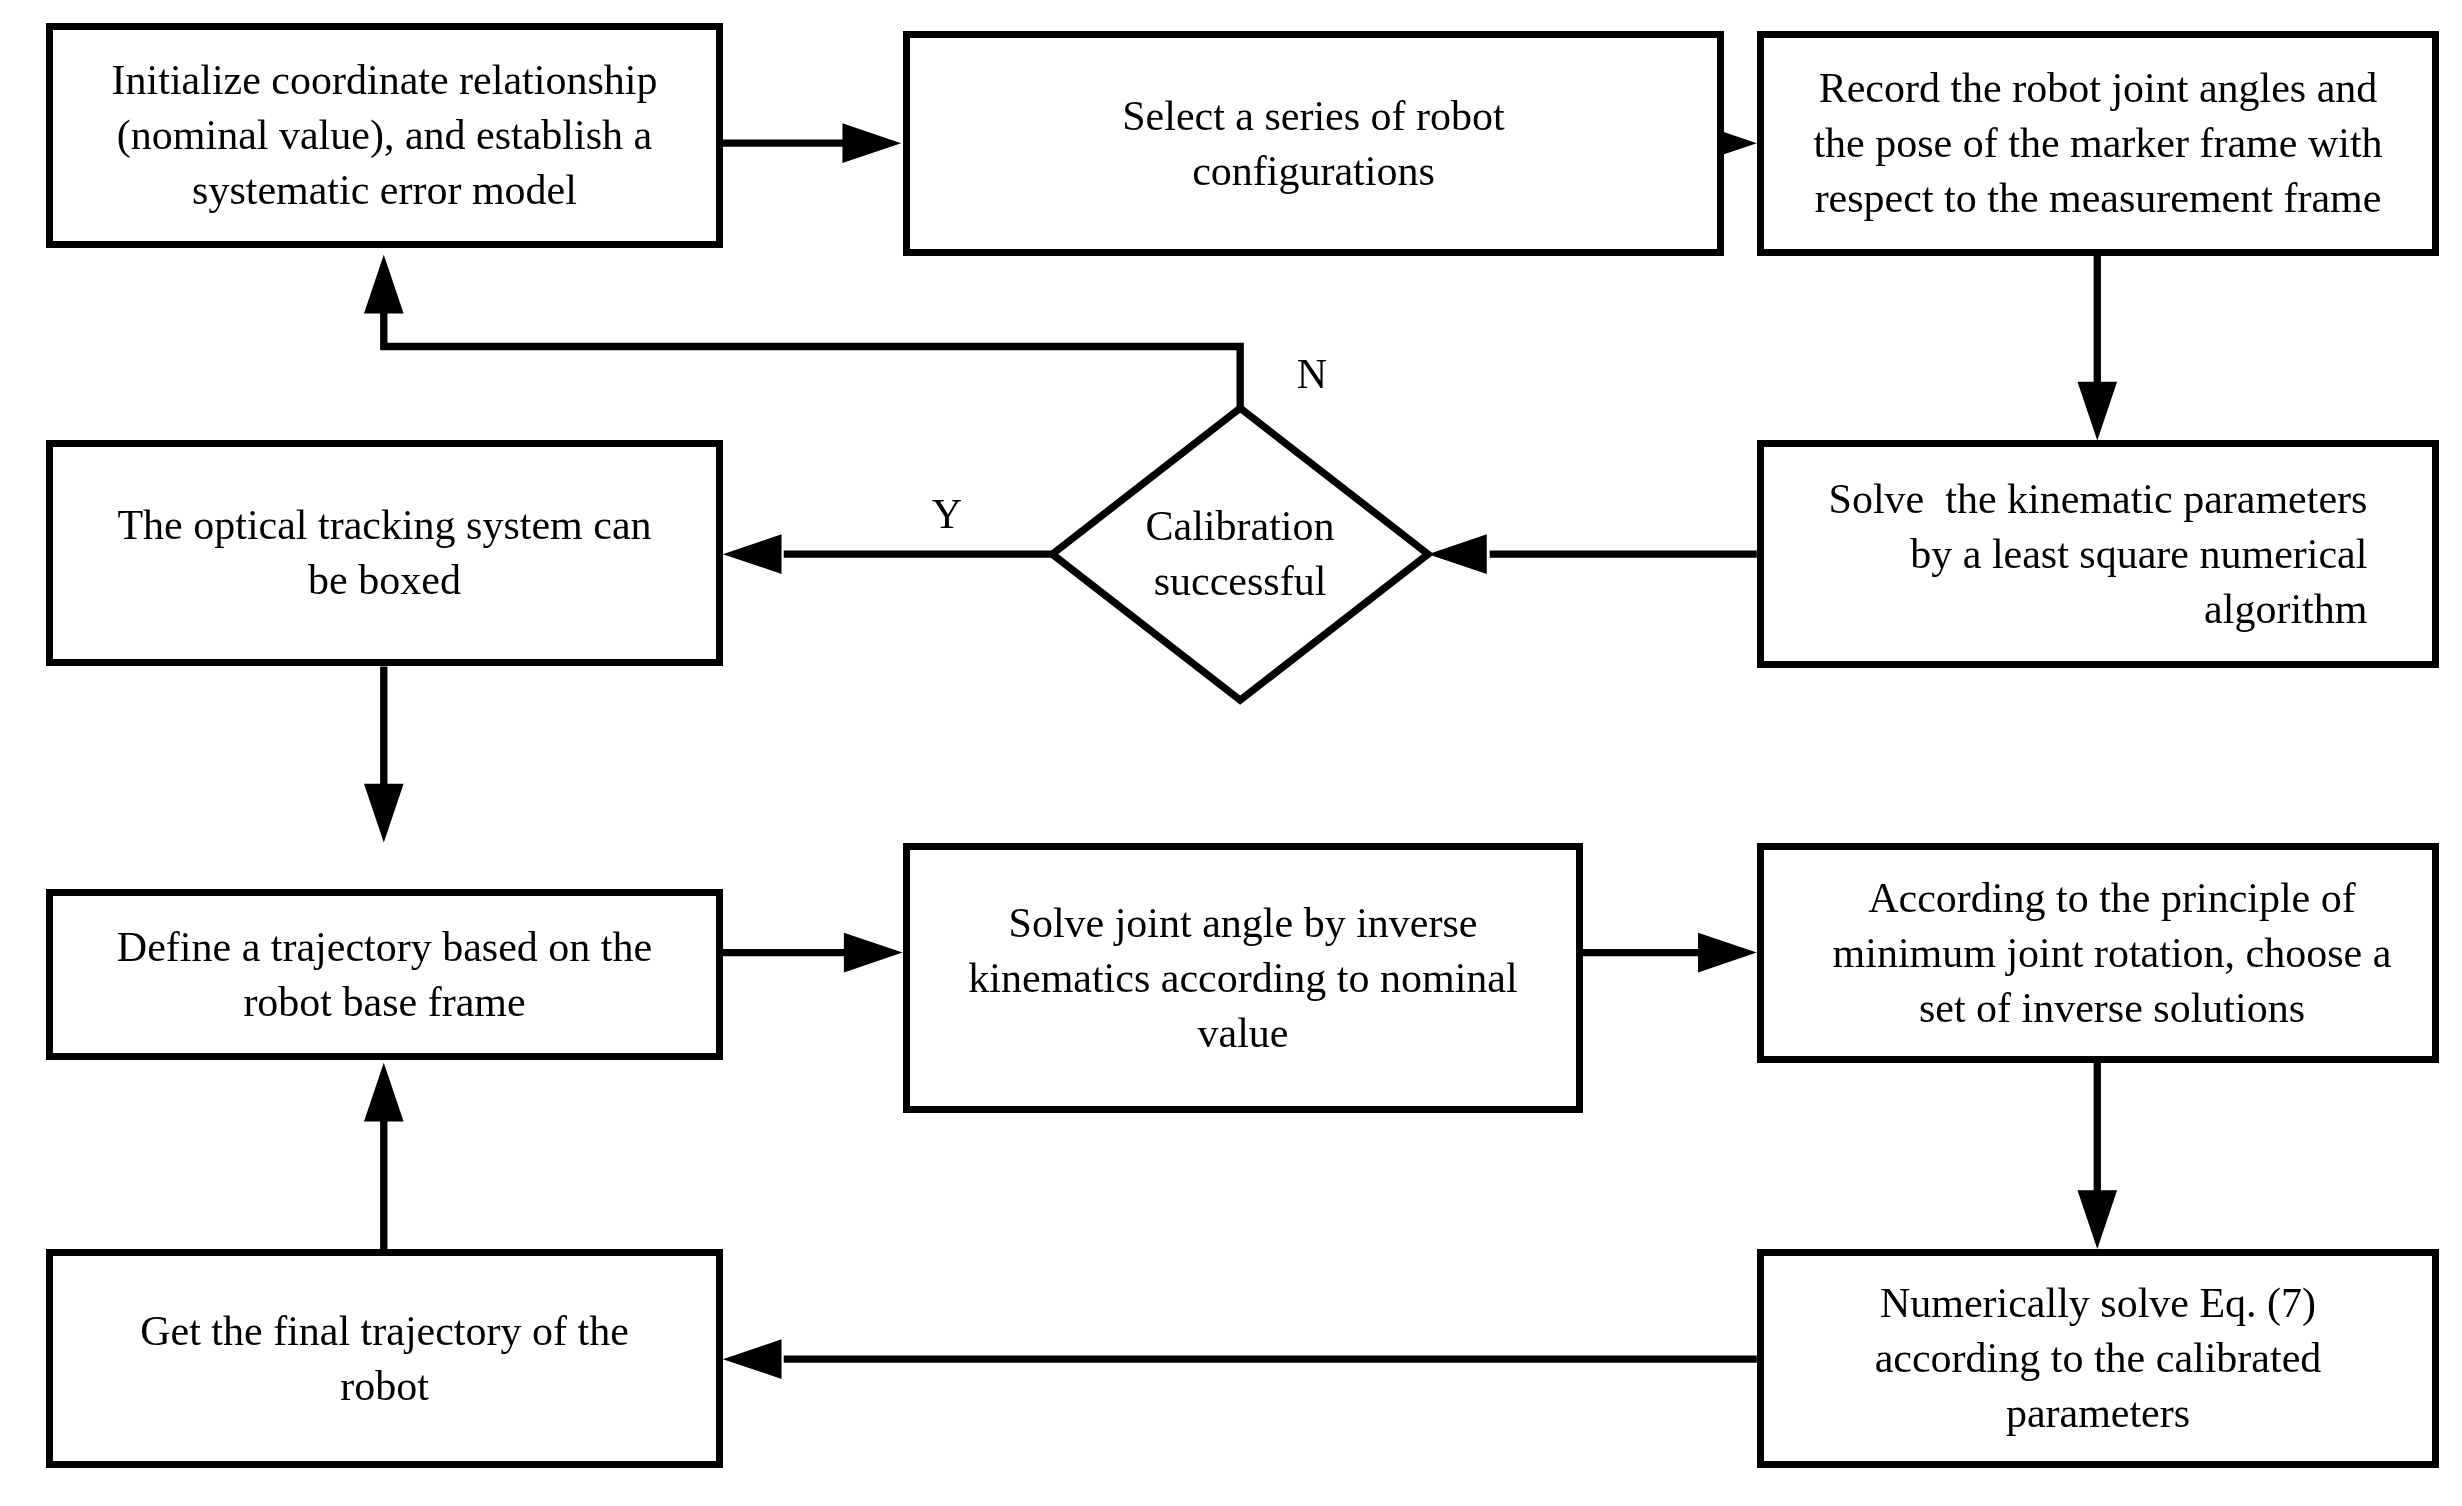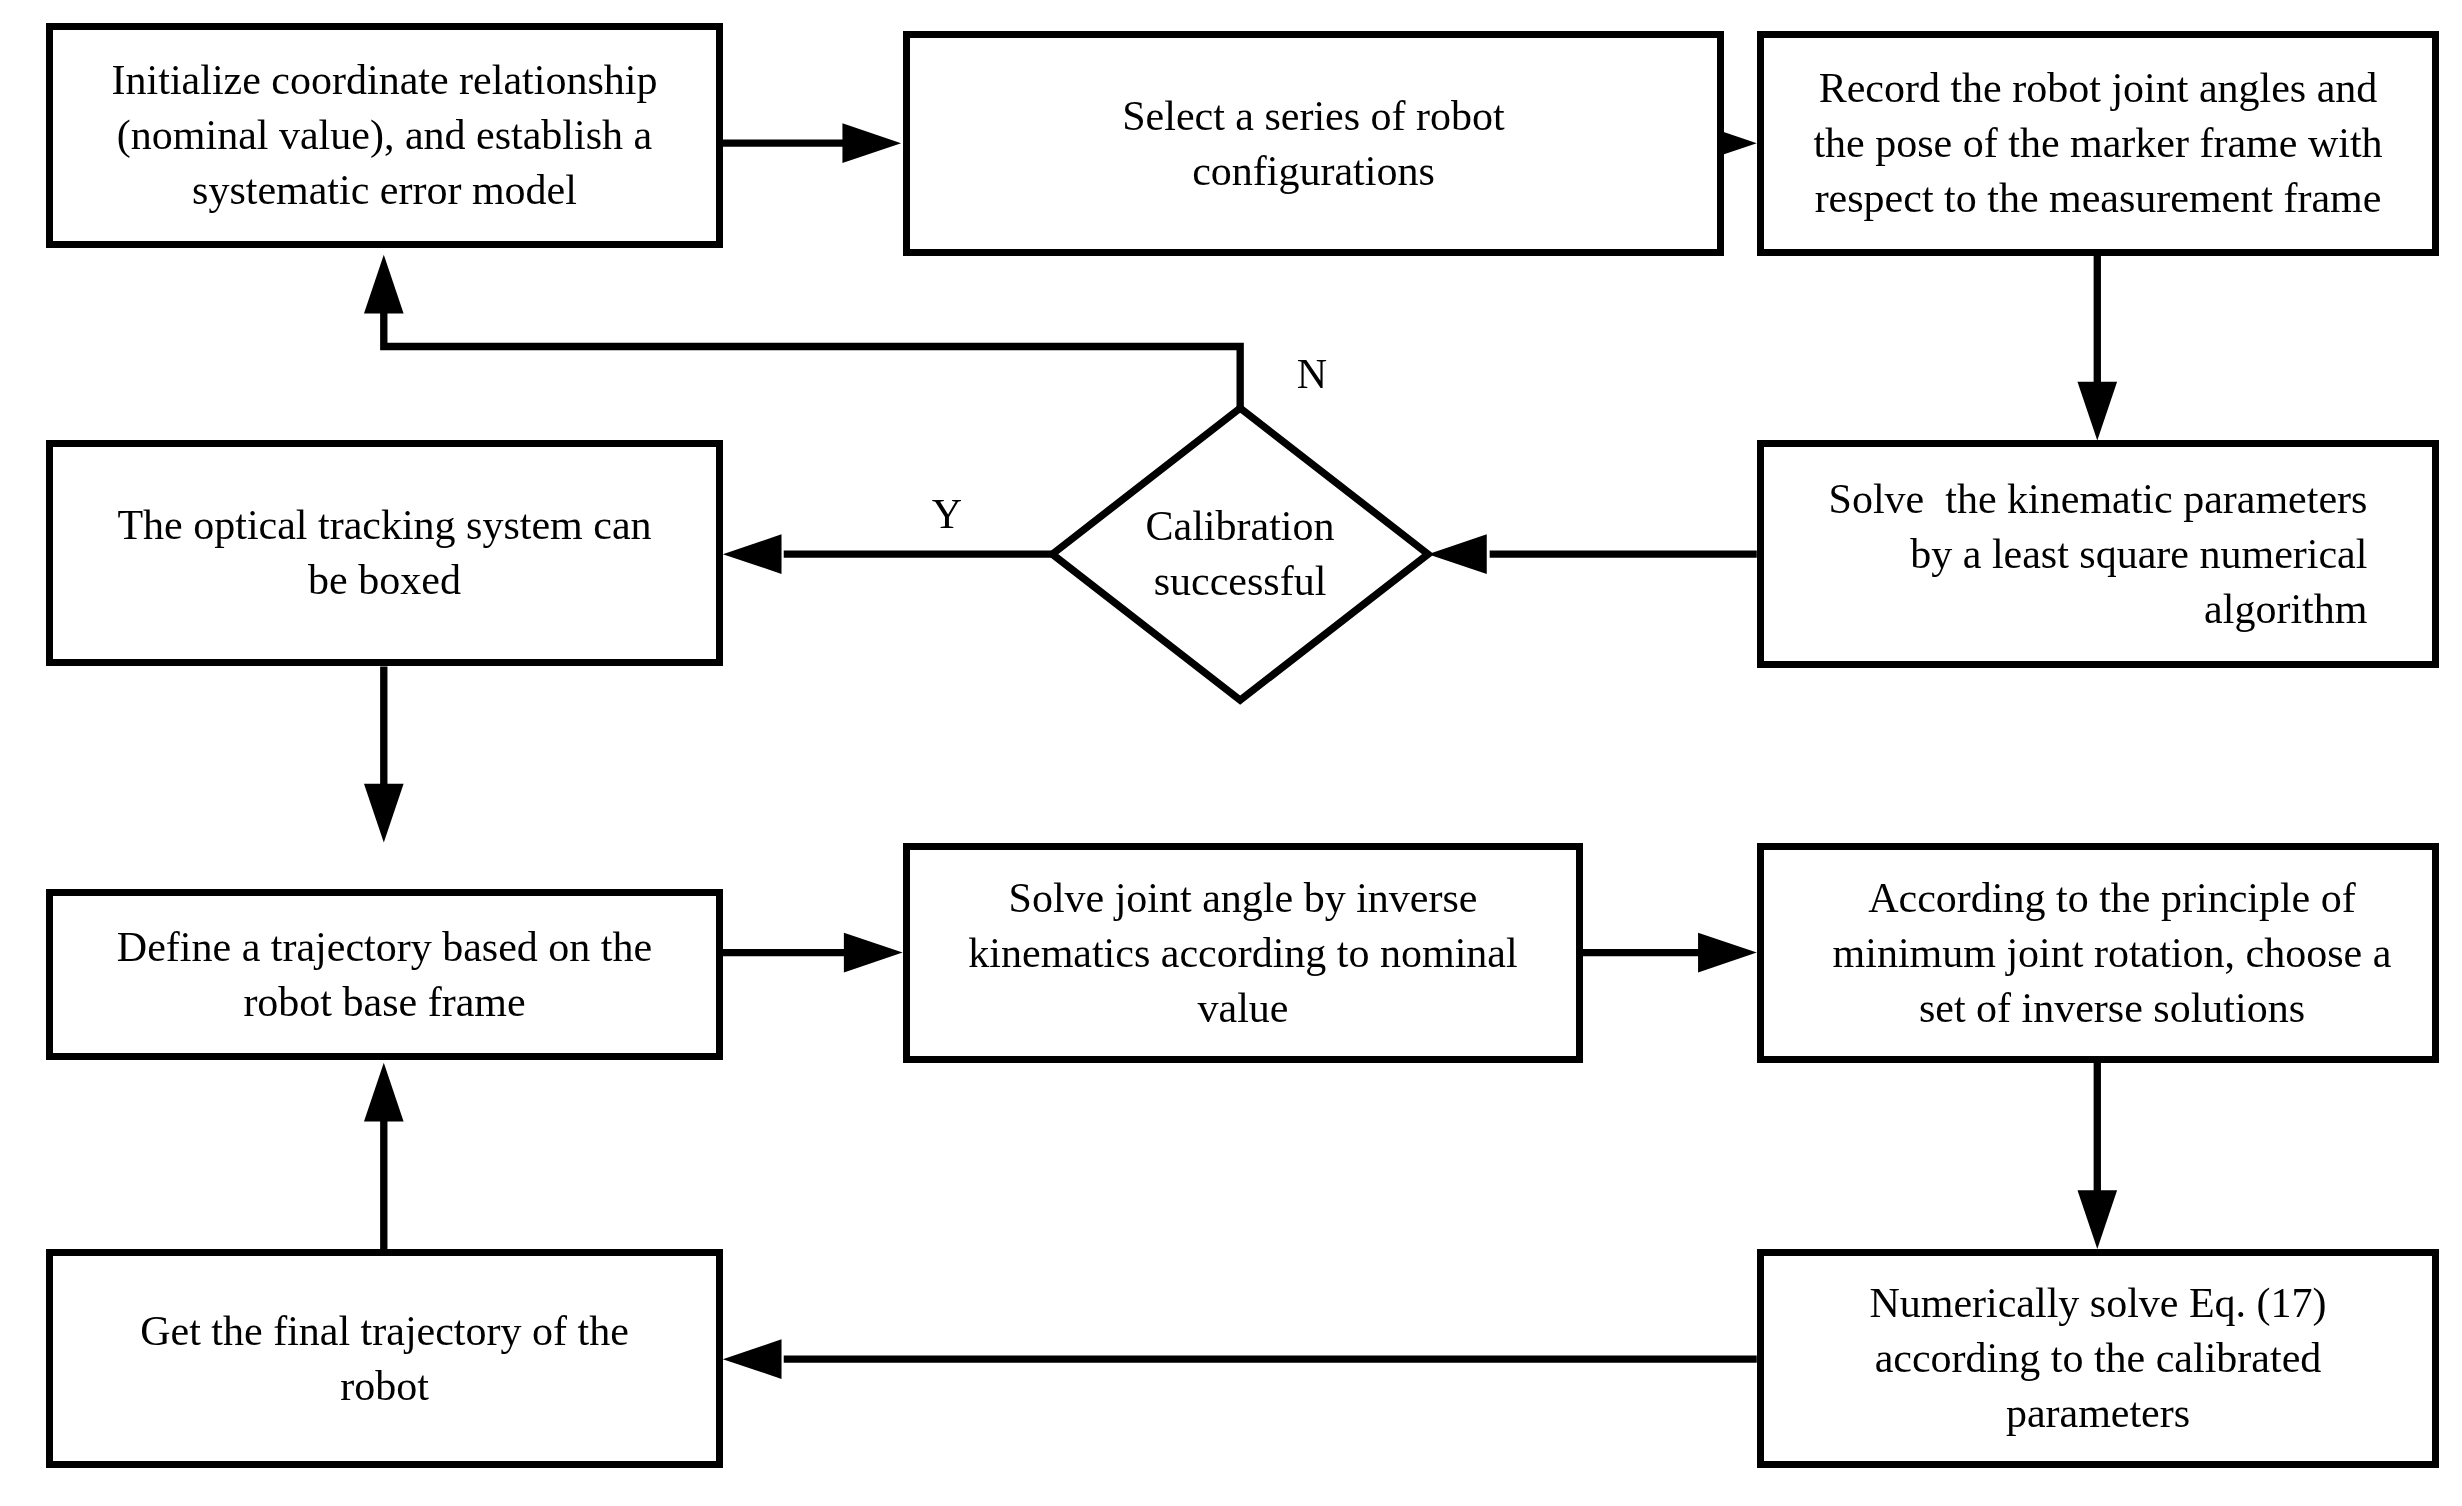--- a/index.html
+++ b/index.html
@@ -161,29 +161,29 @@
 
   <div class="branch-label" style="left:1312px; top:374px;">N</div>
 
   <div class="node" style="left:1757px; top:440px; width:682px; height:228px;text-align:right;">Solve  the kinematic parameters
 by a least square numerical
 algorithm</div>
 
   <div class="node" style="left:46px; top:889px; width:677px; height:171px;">Define a trajectory based on the
 robot base frame</div>
 
-  <div class="node" style="left:903px; top:843px; width:680px; height:220px;">Solve joint angle by inverse
+  <div class="node" style="left:903px; top:843px; width:680px; height:270px;">Solve joint angle by inverse
 kinematics according to nominal
 value</div>
 
   <div class="node" style="left:1757px; top:843px; width:682px; height:220px;padding-left:28px;">According to the principle of
 minimum joint rotation, choose a
 set of inverse solutions</div>
 
   <div class="node" style="left:46px; top:1249px; width:677px; height:219px;">Get the final trajectory of the
 robot</div>
 
-  <div class="node" style="left:1757px; top:1249px; width:682px; height:219px;">Numerically solve Eq. (17)
+  <div class="node" style="left:1757px; top:1249px; width:682px; height:219px;">Numerically solve Eq. (7)
 according to the calibrated
 parameters</div>
 
 </div>
 
 
 </body></html>

